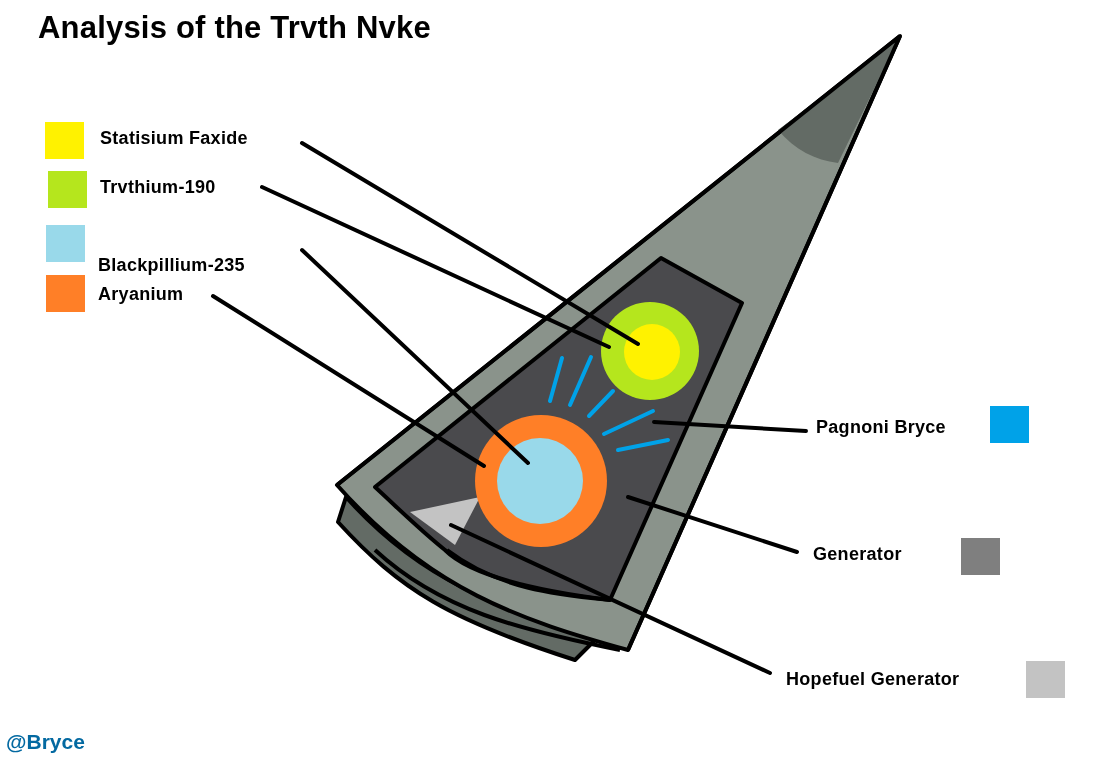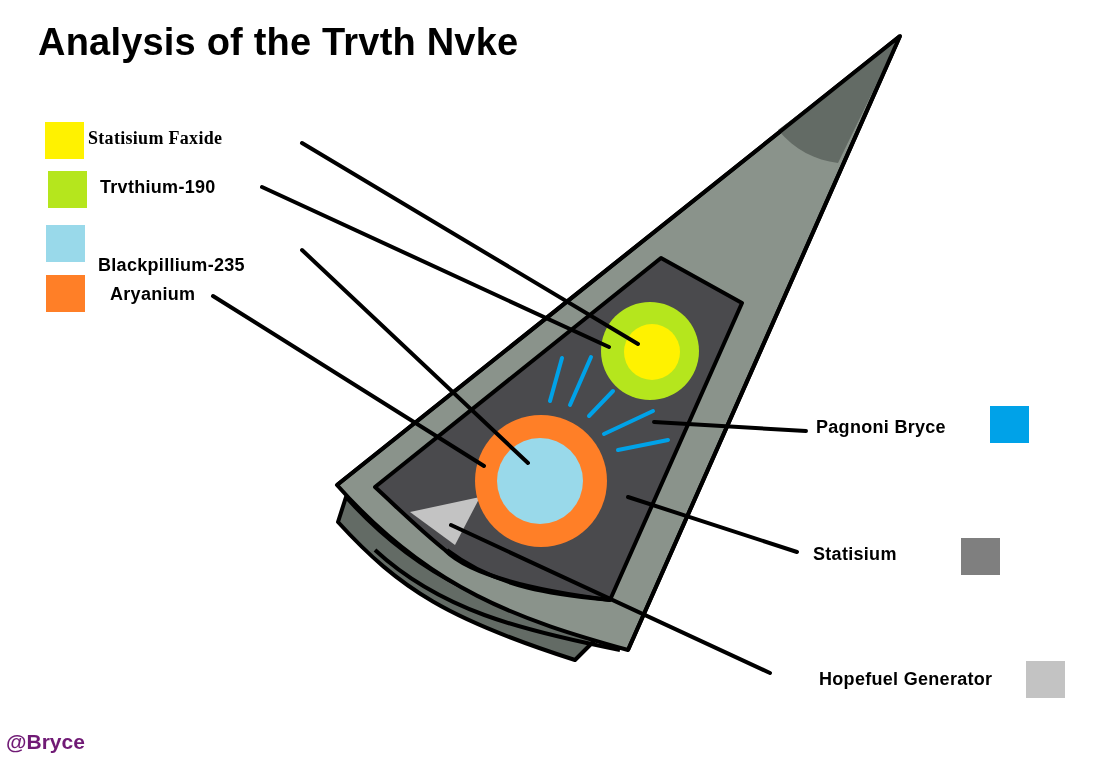--- a/index.html
+++ b/index.html
@@ -1,22 +1,22 @@
 <!DOCTYPE html>
 <html><head>
 <meta charset="utf-8">
 <style>
   html, body { margin: 0; padding: 0; background: #ffffff; }
   body { width: 1100px; height: 763px; position: relative; overflow: hidden;
          font-family: "Liberation Sans", "DejaVu Sans", sans-serif; }
   #diagram { position: absolute; left: 0; top: 0; width: 1100px; height: 763px; }
-  .title { position: absolute; left: 38px; top: 21px; font-size: 38px; font-weight: bold; color: #000; letter-spacing: 0.2px; }
+  .title { position: absolute; left: 38px; top: 10px; font-size: 31px; font-weight: bold; color: #000; letter-spacing: 0.2px; }
   .lbl { position: absolute; font-size: 18px; font-weight: bold; color: #000; white-space: nowrap; letter-spacing: 0.3px; }
   .swatch { position: absolute; width: 39px; height: 37px; }
-  .credit { position: absolute; left: 6px; top: 730px; font-size: 21px; font-weight: bold; color: #701a75; }
+  .credit { position: absolute; left: 6px; top: 730px; font-size: 21px; font-weight: bold; color: #0369a1; }
 </style>
 </head>
 <body>
 
 <svg id="diagram" viewBox="0 0 1100 763" xmlns="http://www.w3.org/2000/svg">
 
   <path d="M 346 497 L 338 522 C 400 590, 450 620, 575 660 L 600 635 C 500 610, 420 580, 346 497 Z" fill="#636b65" stroke="#000" stroke-width="4" stroke-linejoin="round"></path>
 
   <path d="M 900 36 L 628 650 C 520 620, 430 590, 337 485 Z" fill="#8a938b" stroke="#000" stroke-width="4" stroke-linejoin="round"></path>
 
@@ -52,33 +52,33 @@
     <line x1="213" y1="296" x2="484" y2="466"></line>
     <line x1="654" y1="422" x2="806" y2="431"></line>
     <line x1="628" y1="497" x2="797" y2="552"></line>
     <line x1="451" y1="525" x2="770" y2="673"></line>
   </g>
 </svg>
 
 <div class="title">Analysis of the Trvth Nvke</div>
 
 <div class="swatch" style="left:45px;top:122px;background:#fff200;"></div>
-<div class="lbl" style="left:88px;top:128px;font-family:Liberation Serif, serif;">Statisium Faxide</div>
+<div class="lbl" style="left:100px;top:128px;">Statisium Faxide</div>
 
 <div class="swatch" style="left:48px;top:171px;background:#b5e61d;"></div>
 <div class="lbl" style="left:100px;top:177px;">Trvthium-190</div>
 
 <div class="swatch" style="left:46px;top:225px;background:#99d9ea;"></div>
 <div class="lbl" style="left:98px;top:232px;margin-top:23px;">Blackpillium-235</div>
 
 <div class="swatch" style="left:46px;top:275px;background:#ff7f27;"></div>
-<div class="lbl" style="left:110px;top:284px;">Aryanium</div>
+<div class="lbl" style="left:98px;top:284px;">Aryanium</div>
 
 <div class="lbl" style="left:816px;top:417px;">Pagnoni Bryce</div>
 <div class="swatch" style="left:990px;top:406px;background:#00a2e8;"></div>
 
-<div class="lbl" style="left:813px;top:544px;">Statisium</div>
+<div class="lbl" style="left:813px;top:544px;">Generator</div>
 <div class="swatch" style="left:961px;top:538px;background:#7f7f7f;"></div>
 
-<div class="lbl" style="left:786px;top:669px;margin-left:33px;">Hopefuel Generator</div>
+<div class="lbl" style="left:786px;top:669px;">Hopefuel Generator</div>
 <div class="swatch" style="left:1026px;top:661px;background:#c3c3c3;"></div>
 
 <div class="credit">@Bryce</div>
 
 </body></html>

